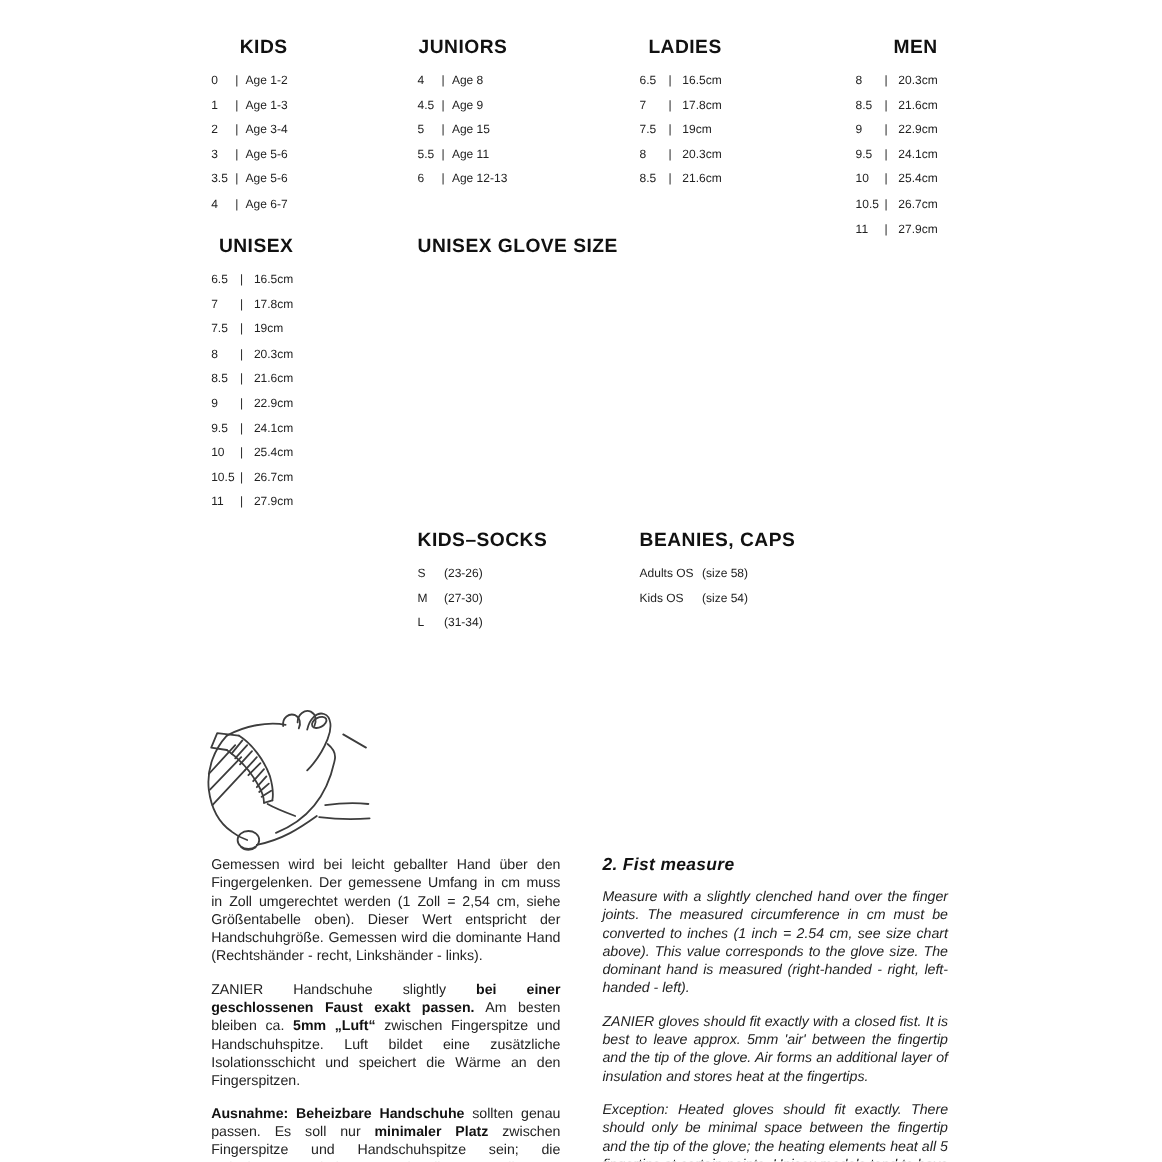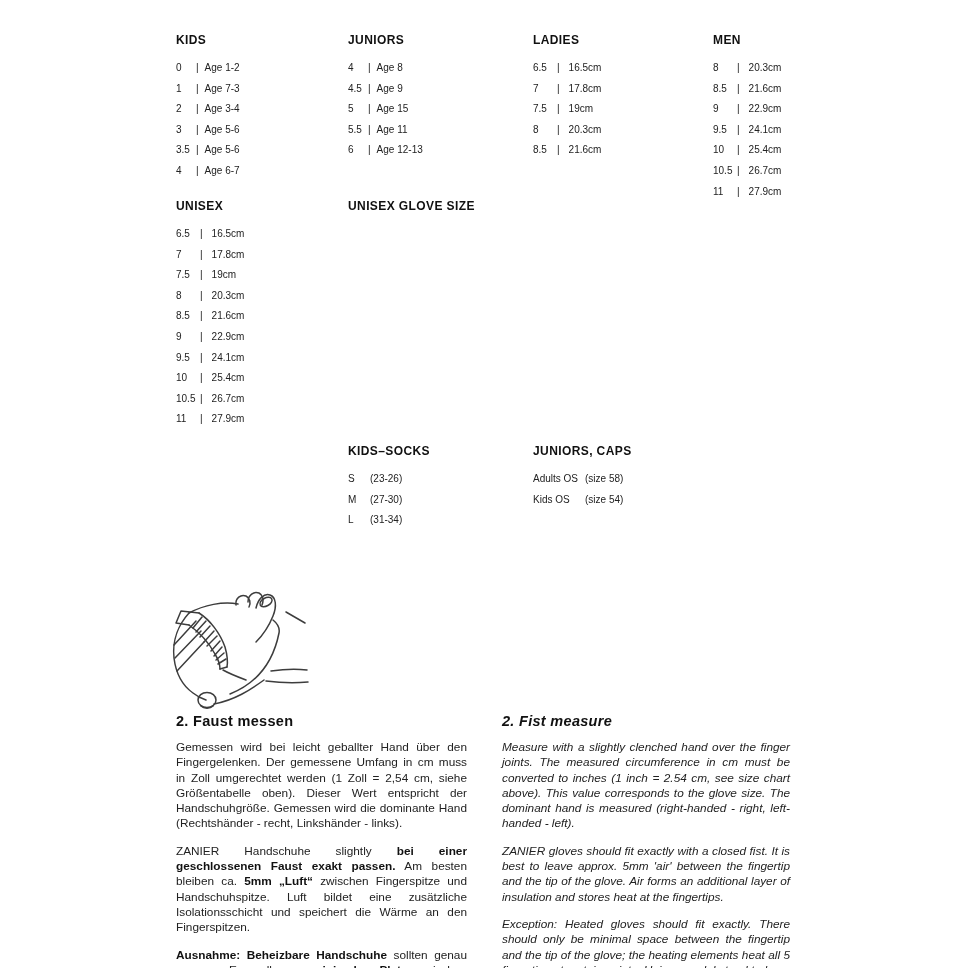--- a/index.html
+++ b/index.html
@@ -3,22 +3,22 @@
 <meta charset="utf-8">
 <style>
   html,body{margin:0;padding:0;background:#ffffff;}
   .page{
     position:relative;width:968px;height:968px;background:#ffffff;overflow:hidden;
     font-family:"Liberation Sans",sans-serif;color:#222222;
   }
   
   .tbl{position:absolute;}
   .tbl h4{
-    margin:0 0 11px 0;font-size:12px;line-height:14px;font-weight:bold;
-    letter-spacing:.4px;color:#111111;white-space:nowrap;
+    margin:0 0 11px 0;font-size:16px;line-height:14px;font-weight:bold;
+    letter-spacing:.4px;color:#111111;white-space:nowrap;text-align:right;
   }
   .row{line-height:20.6px;font-size:10px;white-space:nowrap;}
   .row .sz{display:inline-block;}
   .row .sep{display:inline-block;color:#222222;}
   .narrow .sz{width:20px;}
   .narrow .sep{margin-right:6px;}
   .wide .sz{width:24px;}
   .wide .sep{margin-right:9px;}
   .plain .lbl{display:inline-block;width:22px;}
   .beanie .lbl{width:52px;}
@@ -36,21 +36,21 @@
 </style>
 </head>
 <body>
 
 <div class="page">
 
   <section class="tbl narrow" style="left:176px;top:33px">
     <h4>KIDS</h4>
     <div>
       <div class="row"><span class="sz">0</span><span class="sep">|</span><span>Age 1-2</span></div>
-      <div class="row"><span class="sz">1</span><span class="sep">|</span><span>Age 7-3</span></div>
+      <div class="row"><span class="sz">1</span><span class="sep">|</span><span>Age 1-3</span></div>
       <div class="row"><span class="sz">2</span><span class="sep">|</span><span>Age 3-4</span></div>
       <div class="row"><span class="sz">3</span><span class="sep">|</span><span>Age 5-6</span></div>
       <div class="row"><span class="sz">3.5</span><span class="sep">|</span><span>Age 5-6</span></div>
       <div class="row"><span class="sz">4</span><span class="sep">|</span><span>Age 6-7</span></div>
     </div>
   </section>
 
   <section class="tbl narrow" style="left:348px;top:33px">
     <h4>JUNIORS</h4>
     <div>
@@ -110,21 +110,21 @@
   <section class="tbl plain" style="left:348px;top:444px">
     <h4>KIDS–SOCKS</h4>
     <div>
       <div class="row"><span class="lbl">S</span><span>(23-26)</span></div>
       <div class="row"><span class="lbl">M</span><span>(27-30)</span></div>
       <div class="row"><span class="lbl">L</span><span>(31-34)</span></div>
     </div>
   </section>
 
   <section class="tbl plain beanie" style="left:533px;top:444px">
-    <h4>JUNIORS, CAPS</h4>
+    <h4>BEANIES, CAPS</h4>
     <div>
       <div class="row"><span class="lbl">Adults OS</span><span>(size 58)</span></div>
       <div class="row"><span class="lbl">Kids OS</span><span>(size 54)</span></div>
     </div>
   </section>
 
   <svg class="illus" width="160" height="140" viewBox="0 0 160 140" aria-hidden="true">
     <g fill="none" stroke="#3d3d3d" stroke-width="1.5" stroke-linecap="round" stroke-linejoin="round">
 
       <path d="M21,33 C11,44 4,60 6,78 C8,94 15,106 25,113 C30,117 35,119 38,120"></path>
@@ -165,21 +165,20 @@
       <path d="M46,51 L36,62"></path>
         <path d="M49,56 L39,66"></path>
         <path d="M52,61 L43,71"></path>
       <path d="M54,67 L46,76"></path>
         <path d="M56,73 L48,80"></path>
         <path d="M58,79 L50,84"></path>
     </g>
   </svg>
 
   <section class="txt txt-de">
-    <h3>2. Faust messen</h3>
     <p>Gemessen wird bei leicht geballter Hand über den Fingergelenken. Der gemessene Umfang in cm muss in Zoll umgerechtet werden (1 Zoll = 2,54 cm, siehe Größentabelle oben). Dieser Wert entspricht der Handschuhgröße. Gemessen wird die dominante Hand (Rechtshänder - recht, Linkshänder - links).</p>
     <p><span>ZANIER Handschuhe slightly </span><b>bei einer geschlossenen Faust exakt passen.</b><span> Am besten bleiben ca. </span><b>5mm „Luft“</b><span> zwischen Fingerspitze und Handschuhspitze. Luft bildet eine zusätzliche Isolationsschicht und speichert die Wärme an den Fingerspitzen.</span></p>
     <p><b>Ausnahme: Beheizbare Handschuhe</b><span> sollten genau passen. Es soll nur </span><b>minimaler Platz</b><span> zwischen Fingerspitze und Handschuhspitze sein; die Heizelemente heizen punktuell an allen 5 Fingerspitzen. Unisex-Modelle sind eher lockerer geschnitten.</span></p>
   </section>
 
   <section class="txt txt-en">
     <h3>2. Fist measure</h3>
     <p>Measure with a slightly clenched hand over the finger joints. The measured circumference in cm must be converted to inches (1 inch = 2.54 cm, see size chart above). This value corresponds to the glove size. The dominant hand is measured (right-handed - right, left-handed - left).</p>
     <p>ZANIER gloves should fit exactly with a closed fist. It is best to leave approx. 5mm 'air' between the fingertip and the tip of the glove. Air forms an additional layer of insulation and stores heat at the fingertips.</p>
     <p>Exception: Heated gloves should fit exactly. There should only be minimal space between the fingertip and the tip of the glove; the heating elements heat all 5 fingertips at certain points. Unisex models tend to have a looser cut.</p>

